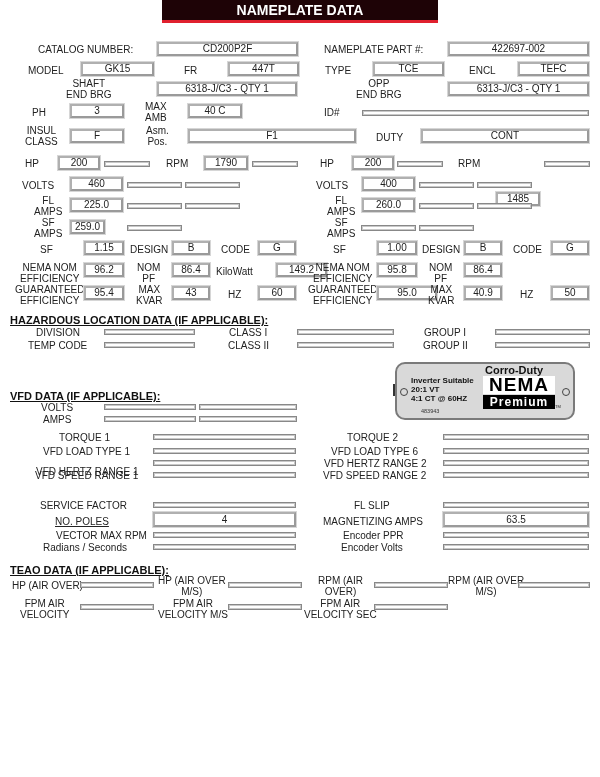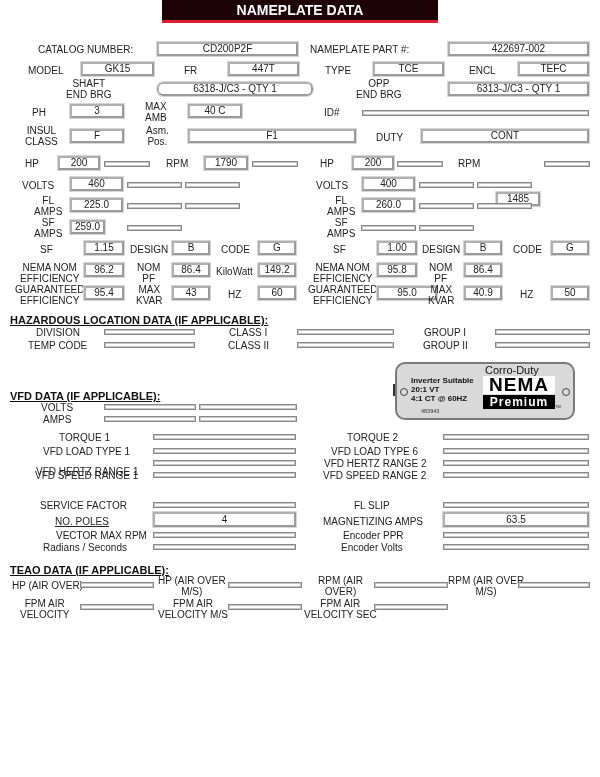--- a/index.html
+++ b/index.html
@@ -13,49 +13,49 @@
          border:2px solid #9a9a9a; border-top-color:#b0b0b0; border-left-color:#b0b0b0;
          outline:1px solid #d6d6d6; font-size:10px; line-height:10px; text-align:center; color:#222; }
   .emp { position:absolute; height:6px; box-sizing:border-box; background:#fff;
          border:1px solid #888; box-shadow: inset 0 0 0 1px #c8c8c8; }
   .sec { position:absolute; font-size:11px; font-weight:bold; color:#111;text-decoration:underline; }
   .badge { position:absolute; left:395px; top:362px; width:180px; height:58px;
            background:#d9d9d9; border:2px solid #7a7a7a; border-radius:10px; box-sizing:border-box; }
   .badge .hole { position:absolute; width:6px; height:6px; border:1px solid #444; border-radius:50%; top:24px; }
   .badge .txt { position:absolute; left:14px; top:12px; font-size:8px; font-weight:bold; line-height:9px; color:#111; }
   .badge .num { position:absolute; left:24px; top:44px; font-size:5.5px; color:#333; }
-  .badge .corro { position:absolute; left:88px; top:0px; font-size:11px; font-weight:normal; color:#111; }
+  .badge .corro { position:absolute; left:88px; top:0px; font-size:11px; font-weight:bold; color:#111; }
   .badge .nema { position:absolute; left:86px; top:12px; width:72px; height:18px; background:#fff;
                  font-size:19px; font-weight:900; color:#000; line-height:18px; text-align:center; letter-spacing:1px; }
   .badge .prem { position:absolute; left:86px; top:31px; width:72px; height:14px; background:#000;
                  color:#fff; font-size:12px; font-weight:bold; line-height:14px; text-align:center; letter-spacing:1px; }
   .badge .tm { position:absolute; left:158px; top:40px; font-size:4px; }
   .badge .tick { position:absolute; left:-4px; top:20px; width:2px; height:12px; background:#333; }
 </style>
 </head>
 <body>
 
 <div class="hdr">NAMEPLATE DATA</div>
 
 <div class="lbl" style="left:38px;top:44px;">CATALOG NUMBER:</div>
 <div class="box" style="left:157px;top:42px;width:141px;">CD200P2F</div>
-<div class="lbl" style="left:310px;top:44px;">NAMEPLATE PART #:</div>
+<div class="lbl" style="left:324px;top:44px;">NAMEPLATE PART #:</div>
 <div class="box" style="left:448px;top:42px;width:141px;">422697-002</div>
 
 <div class="lbl" style="left:28px;top:65px;">MODEL</div>
 <div class="box" style="left:81px;top:62px;width:73px;">GK15</div>
 <div class="lbl" style="left:184px;top:65px;">FR</div>
 <div class="box" style="left:228px;top:62px;width:71px;">447T</div>
 <div class="lbl" style="left:325px;top:65px;">TYPE</div>
 <div class="box" style="left:373px;top:62px;width:71px;">TCE</div>
 <div class="lbl" style="left:469px;top:65px;">ENCL</div>
 <div class="box" style="left:518px;top:62px;width:71px;">TEFC</div>
 
 <div class="lbl" style="left:66px;top:78px;"><span>SHAFT</span><br><span>END BRG</span></div>
-<div class="box" style="left:157px;top:82px;width:156px;border-radius:6px;">6318-J/C3 - QTY 1</div>
+<div class="box" style="left:157px;top:82px;width:140px;">6318-J/C3 - QTY 1</div>
 <div class="lbl" style="left:356px;top:78px;"><span>OPP</span><br><span>END BRG</span></div>
 <div class="box" style="left:448px;top:82px;width:141px;">6313-J/C3 - QTY 1</div>
 
 <div class="lbl" style="left:32px;top:107px;">PH</div>
 <div class="box" style="left:70px;top:104px;width:54px;">3</div>
 <div class="lbl" style="left:145px;top:101px;"><span>MAX</span><br><span>AMB</span></div>
 <div class="box" style="left:188px;top:104px;width:54px;">40 C</div>
 <div class="lbl" style="left:324px;top:107px;">ID#</div>
 <div class="emp" style="left:362px;top:110px;width:227px;"></div>
 
@@ -92,21 +92,21 @@
 <div class="lbl" style="left:130px;top:244px;">DESIGN</div>
 <div class="box" style="left:172px;top:241px;width:38px;">B</div>
 <div class="lbl" style="left:221px;top:244px;">CODE</div>
 <div class="box" style="left:258px;top:241px;width:38px;">G</div>
 
 <div class="lbl" style="left:20px;top:262px;"><span>NEMA NOM</span><br><span>EFFICIENCY</span></div>
 <div class="box" style="left:84px;top:263px;width:40px;">96.2</div>
 <div class="lbl" style="left:137px;top:262px;"><span>NOM</span><br><span>PF</span></div>
 <div class="box" style="left:172px;top:263px;width:38px;">86.4</div>
 <div class="lbl" style="left:216px;top:266px;">KiloWatt</div>
-<div class="box" style="left:258px;top:263px;width:38px;text-align:center;">149.2</div>
+<div class="box" style="left:276px;top:263px;width:51px;text-align:center;">149.2</div>
 
 <div class="lbl" style="left:15px;top:284px;"><span>GUARANTEED</span><br><span>EFFICIENCY</span></div>
 <div class="box" style="left:84px;top:286px;width:40px;">95.4</div>
 <div class="lbl" style="left:136px;top:284px;"><span>MAX</span><br><span>KVAR</span></div>
 <div class="box" style="left:172px;top:286px;width:38px;">43</div>
 <div class="lbl" style="left:228px;top:289px;">HZ</div>
 <div class="box" style="left:258px;top:286px;width:38px;">60</div>
 
 <div class="lbl" style="left:320px;top:158px;">HP</div>
 <div class="box" style="left:352px;top:156px;width:42px;">200</div>

